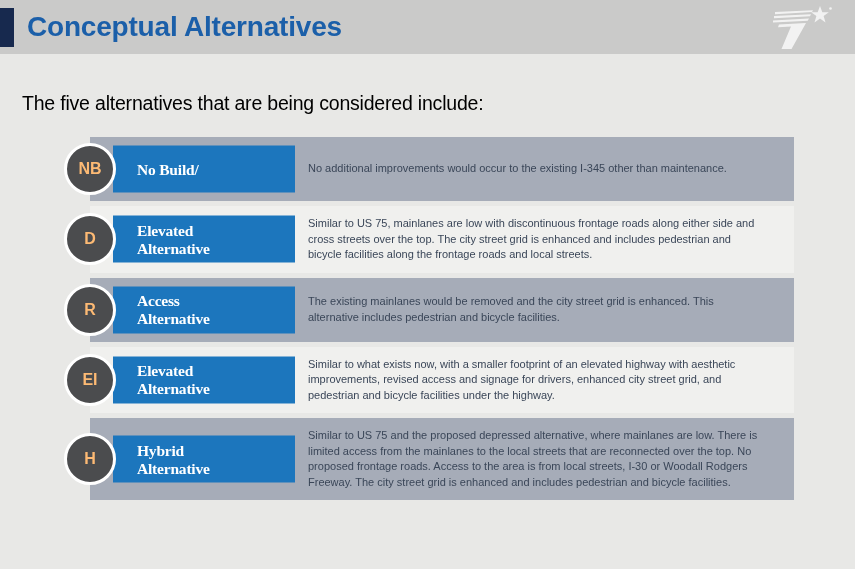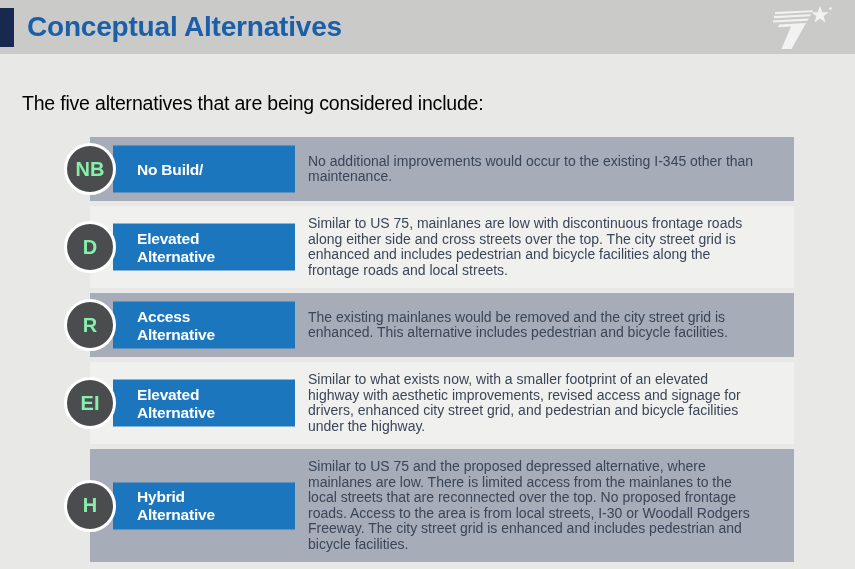--- a/index.html
+++ b/index.html
@@ -31,34 +31,34 @@
   .row{position:relative;min-height:64px;display:flex;align-items:center;}
   .row.dark{background:var(--stripe-dark,#a6acb8);}
   .row.light{background:var(--stripe-light,#f0f0ee);}
   .badge{
     position:absolute;left:-26px;top:50%;transform:translateY(-50%);
     width:46px;height:46px;border-radius:50%;
     background:var(--circle-gray,#4b4c4e);border:3px solid #ffffff;
     display:flex;align-items:center;justify-content:center;
     box-sizing:content-box;z-index:2;
   }
-  .badge span{color:#86efac;font-weight:bold;font-size:20px;letter-spacing:0;}
+  .badge span{color:#fdba74;font-weight:bold;font-size:16px;letter-spacing:0;}
   .titlebox{
     position:absolute;left:23px;top:50%;transform:translateY(-50%);
     width:158px;height:47px;background:var(--box-blue,#1c76bd);
     display:flex;flex-direction:column;justify-content:center;
     padding-left:24px;z-index:1;
   }
   .titlebox span{
     color:#fff;font-weight:bold;font-size:15.5px;line-height:18px;
-    letter-spacing:-0.2px;white-space:nowrap;
+    letter-spacing:-0.2px;white-space:nowrap;font-family:Liberation Serif, serif;
   }
   .desc{
     margin:0;padding:10px 34px 10px 218px;
-    font-size:14px;line-height:15.5px;color:var(--desc-color,#3a4658);
+    font-size:11px;line-height:15.5px;color:var(--desc-color,#3a4658);
   }
 </style>
 </head>
 <body>
 
 <div class="slide">
 
   <header class="hdr">
     <div class="hdr-accent"></div>
     <h1 class="hdr-title">Conceptual Alternatives</h1>

